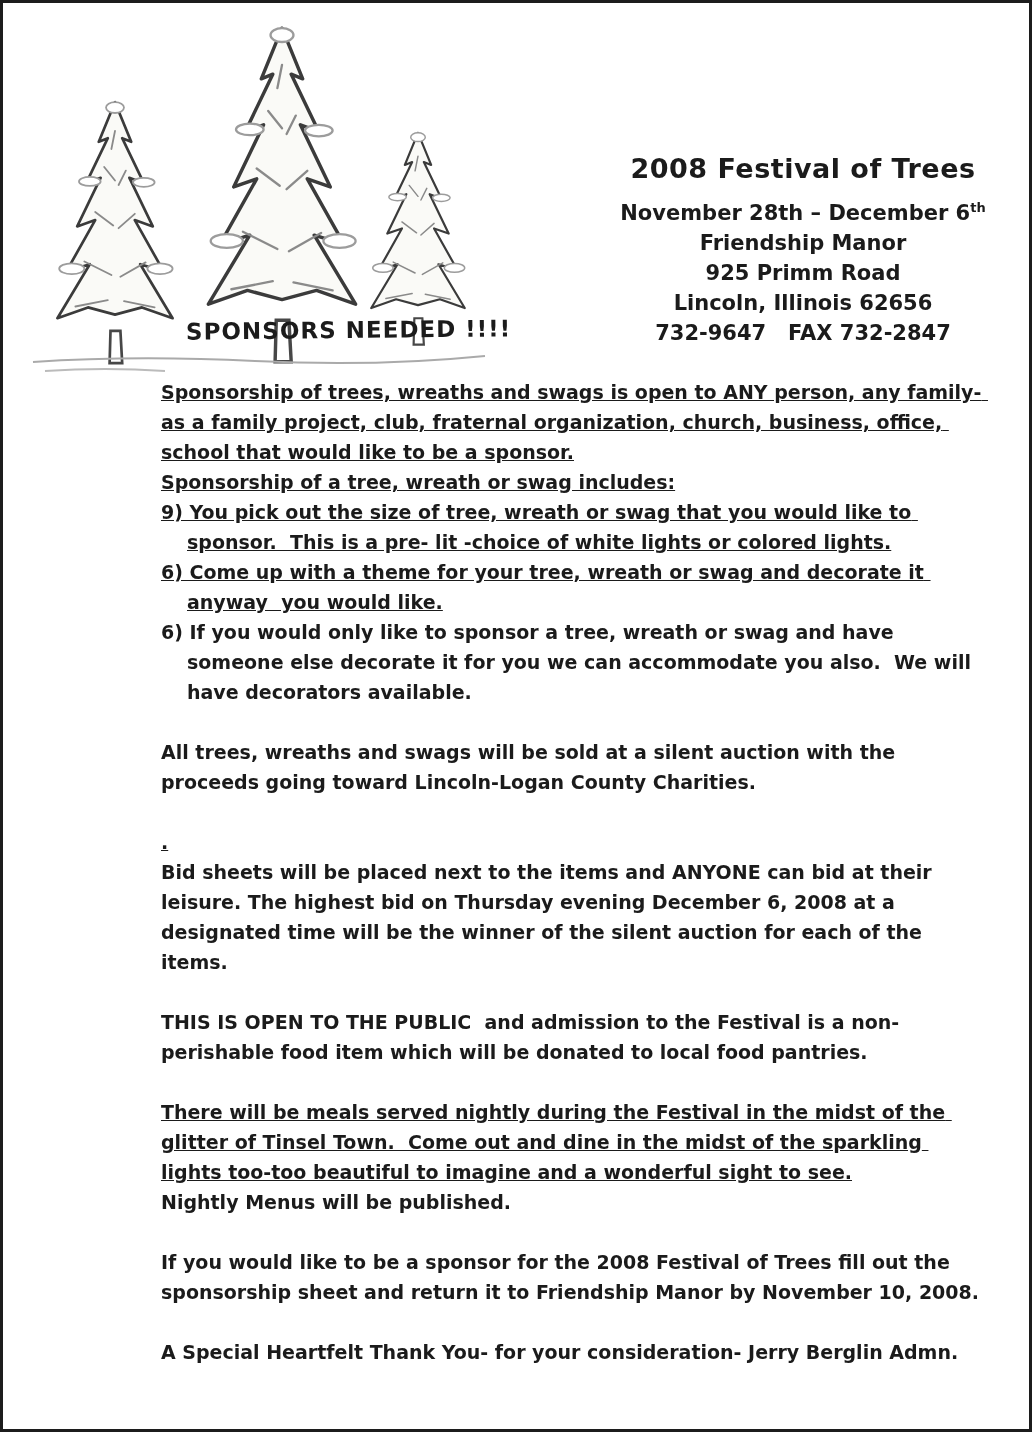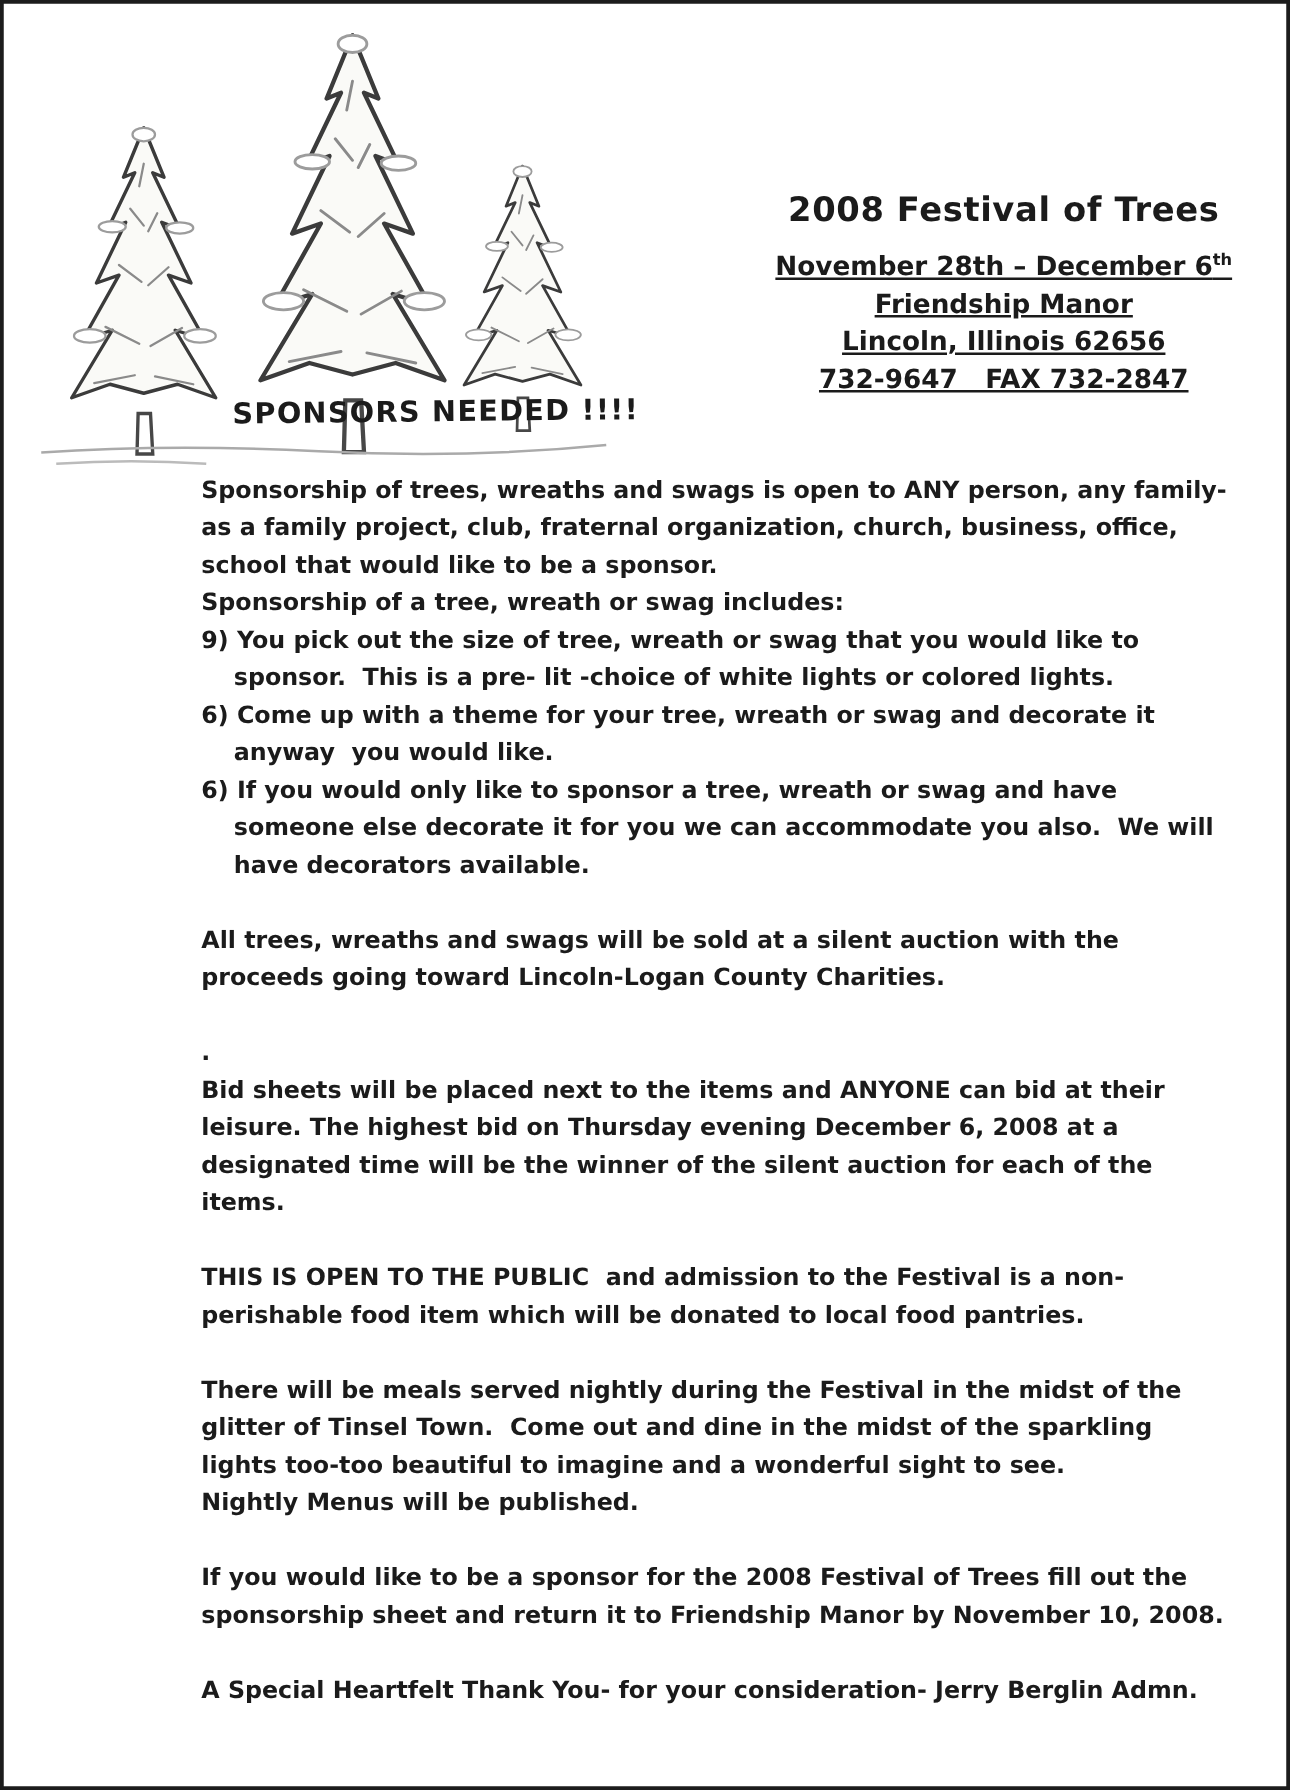--- a/index.html
+++ b/index.html
@@ -24,29 +24,29 @@
   }
   .header{
     position:absolute;top:150px;left:600px;width:400px;
     text-align:center;z-index:2;
   }
   .header .title{
     font-size:27px;font-weight:bold;letter-spacing:0.5px;
     margin-bottom:14px;white-space:nowrap;
   }
   .header .hline{
-    font-size:21px;font-weight:bold;line-height:30px;white-space:pre-wrap;text-decoration:underline;
+    font-size:21px;font-weight:bold;line-height:30px;white-space:pre-wrap;
   }
   .header sup{font-size:13px;vertical-align:super;line-height:0;}
   .bodytext{
     position:absolute;top:374px;left:158px;width:826px;
     font-size:19px;font-weight:bold;line-height:30px;
   }
   .bodytext p{margin:0 0 30px 0;white-space:pre-wrap;}
-  .bodytext p.tight{margin-bottom:0;}
+  .bodytext p.tight{margin-bottom:0;text-decoration:underline;}
   .bodytext p.num{padding-left:26px;text-indent:-26px;}
 </style>
 </head>
 <body>
 
 <div class="page">
 
   <div class="trees">
     <svg width="520" height="370" viewBox="0 0 520 370" xmlns="http://www.w3.org/2000/svg">
       <defs>
@@ -77,20 +77,21 @@
       <path d="M30 356 Q 90 352 150 356" stroke="#bbbbbb" stroke-width="2" fill="none"></path>
     </svg>
   </div>
 
   <div class="sponsors">SPONSORS NEEDED !!!!</div>
 
   <div class="header">
     <div class="title">2008 Festival of Trees</div>
     <div class="hline"><span>November 28th – December 6</span><sup>th</sup></div>
     <div class="hline">Friendship Manor</div>
+    <div class="hline">925 Primm Road</div>
     <div class="hline">Lincoln, Illinois 62656</div>
     <div class="hline">732-9647   FAX 732-2847</div>
   </div>
 
   <div class="bodytext">
     <p class="tight">Sponsorship of trees, wreaths and swags is open to ANY person, any family- as a family project, club, fraternal organization, church, business, office, school that would like to be a sponsor.</p>
     <p class="tight">Sponsorship of a tree, wreath or swag includes:</p>
     <p class="tight num">9) You pick out the size of tree, wreath or swag that you would like to sponsor.  This is a pre- lit -choice of white lights or colored lights.</p>
     <p class="tight num">6) Come up with a theme for your tree, wreath or swag and decorate it anyway  you would like.</p>
     <p class="num">6) If you would only like to sponsor a tree, wreath or swag and have someone else decorate it for you we can accommodate you also.  We will have decorators available.</p>

